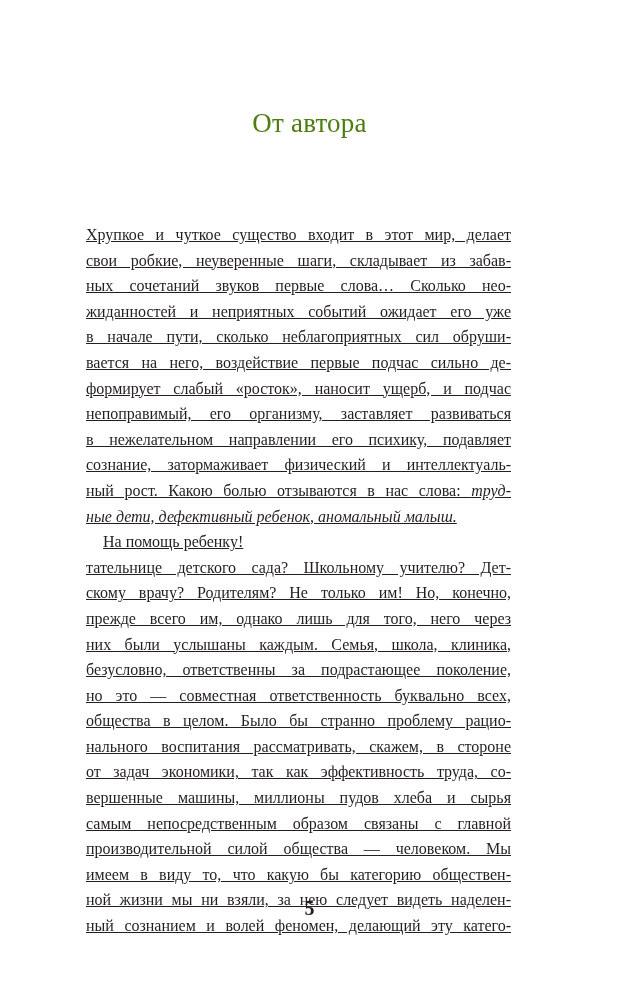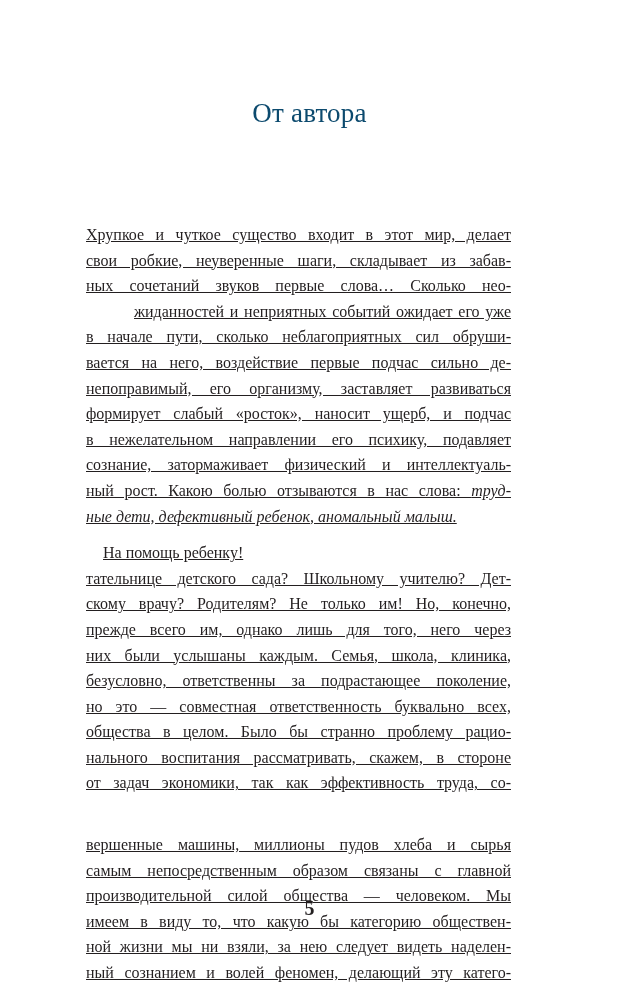--- a/index.html
+++ b/index.html
@@ -18,27 +18,27 @@
     .page {
       position: absolute;
       left: 0; top: 0;
       width: 619px;
       height: 1000px;
     }
     .heading {
       position: absolute;
       left: 0;
       width: 619px;
-      top: 98px;
+      top: 108px;
       text-align: center;
       font-size: 27px;
       font-weight: normal;
       margin: 0;
       letter-spacing: 0.2px;
-      color: #0c4a6e;
+      color: #4d7c0f;
     }
     .body-text {
       position: absolute;
       left: 86px;
       top: 222px;
       width: 425px;
     }
     .line {
       display: block;
       height: 25.6px;
@@ -47,21 +47,20 @@
       white-space: nowrap;
       text-align: justify;
       text-align-last: justify;
       text-decoration: underline;
     }
     .line.last {
       text-align-last: left;
     }
     .line.indent {
       padding-left: 17px;
-      margin-top: 11px;
     }
     .it {
       font-style: italic;
     }
     .page-number {
       position: absolute;
       left: 0;
       width: 619px;
       top: 897px;
       text-align: center;
@@ -73,40 +72,40 @@
 </head>
 <body>
 
 <div class="page">
   <h1 class="heading">От автора</h1>
 
   <div class="body-text">
     <span class="line" style="white-space: normal;"><span>Хрупкое и чуткое существо входит в этот мир, делает</span></span>
     <span class="line" style="white-space: normal;"><span>свои робкие, неуверенные шаги, складывает из забав-</span></span>
     <span class="line" style="white-space: normal;"><span>ных сочетаний звуков первые слова… Сколько нео-</span></span>
-    <span class="line" style="white-space: normal; margin-left: 48px;"><span>жиданностей и неприятных событий ожидает его уже</span></span>
+    <span class="line" style="white-space: normal;"><span>жиданностей и неприятных событий ожидает его уже</span></span>
     <span class="line" style="white-space: normal;"><span>в начале пути, сколько неблагоприятных сил обруши-</span></span>
     <span class="line" style="white-space: normal;"><span>вается на него, воздействие первые подчас сильно де-</span></span>
+    <span class="line" style="white-space: normal;"><span>формирует слабый «росток», наносит ущерб, и подчас</span></span>
     <span class="line" style="white-space: normal;"><span>непоправимый, его организму, заставляет развиваться</span></span>
-    <span class="line" style="white-space: normal;"><span>формирует слабый «росток», наносит ущерб, и подчас</span></span>
     <span class="line" style="white-space: normal;"><span>в нежелательном направлении его психику, подавляет</span></span>
     <span class="line" style="white-space: normal;"><span>сознание, затормаживает физический и интеллектуаль-</span></span>
     <span class="line" style="white-space: normal;"><span>ный рост. Какою болью отзываются в нас слова: </span><span class="it">труд-</span></span>
     <span class="line last" style="white-space: normal;"><span class="it">ные дети, дефективный ребенок, аномальный малыш.</span></span>
     <span class="line last indent" style="white-space: normal;"><span>На помощь ребенку!</span></span>
     <span class="line" style="white-space: normal;"><span>тательнице детского сада? Школьному учителю? Дет-</span></span>
     <span class="line" style="white-space: normal;"><span>скому врачу? Родителям? Не только им! Но, конечно,</span></span>
     <span class="line" style="white-space: normal;"><span>прежде всего им, однако лишь для того, него через</span></span>
     <span class="line" style="white-space: normal;"><span>них были услышаны каждым. Семья, школа, клиника,</span></span>
     <span class="line" style="white-space: normal;"><span>безусловно, ответственны за подрастающее поколение,</span></span>
     <span class="line" style="white-space: normal;"><span>но это — совместная ответственность буквально всех,</span></span>
     <span class="line" style="white-space: normal;"><span>общества в целом. Было бы странно проблему рацио-</span></span>
     <span class="line" style="white-space: normal;"><span>нального воспитания рассматривать, скажем, в стороне</span></span>
     <span class="line" style="white-space: normal;"><span>от задач экономики, так как эффективность труда, со-</span></span>
-    <span class="line" style="white-space: normal; margin-top: 36px;"><span>вершенные машины, миллионы пудов хлеба и сырья</span></span>
+    <span class="line" style="white-space: normal;"><span>вершенные машины, миллионы пудов хлеба и сырья</span></span>
     <span class="line" style="white-space: normal;"><span>самым непосредственным образом связаны с главной</span></span>
     <span class="line" style="white-space: normal;"><span>производительной силой общества — человеком. Мы</span></span>
     <span class="line" style="white-space: normal;"><span>имеем в виду то, что какую бы категорию обществен-</span></span>
     <span class="line" style="white-space: normal;"><span>ной жизни мы ни взяли, за нею следует видеть наделен-</span></span>
     <span class="line" style="white-space: normal;"><span>ный сознанием и волей феномен, делающий эту катего-</span></span>
   </div>
 
   <div class="page-number">5</div>
 </div>
 

